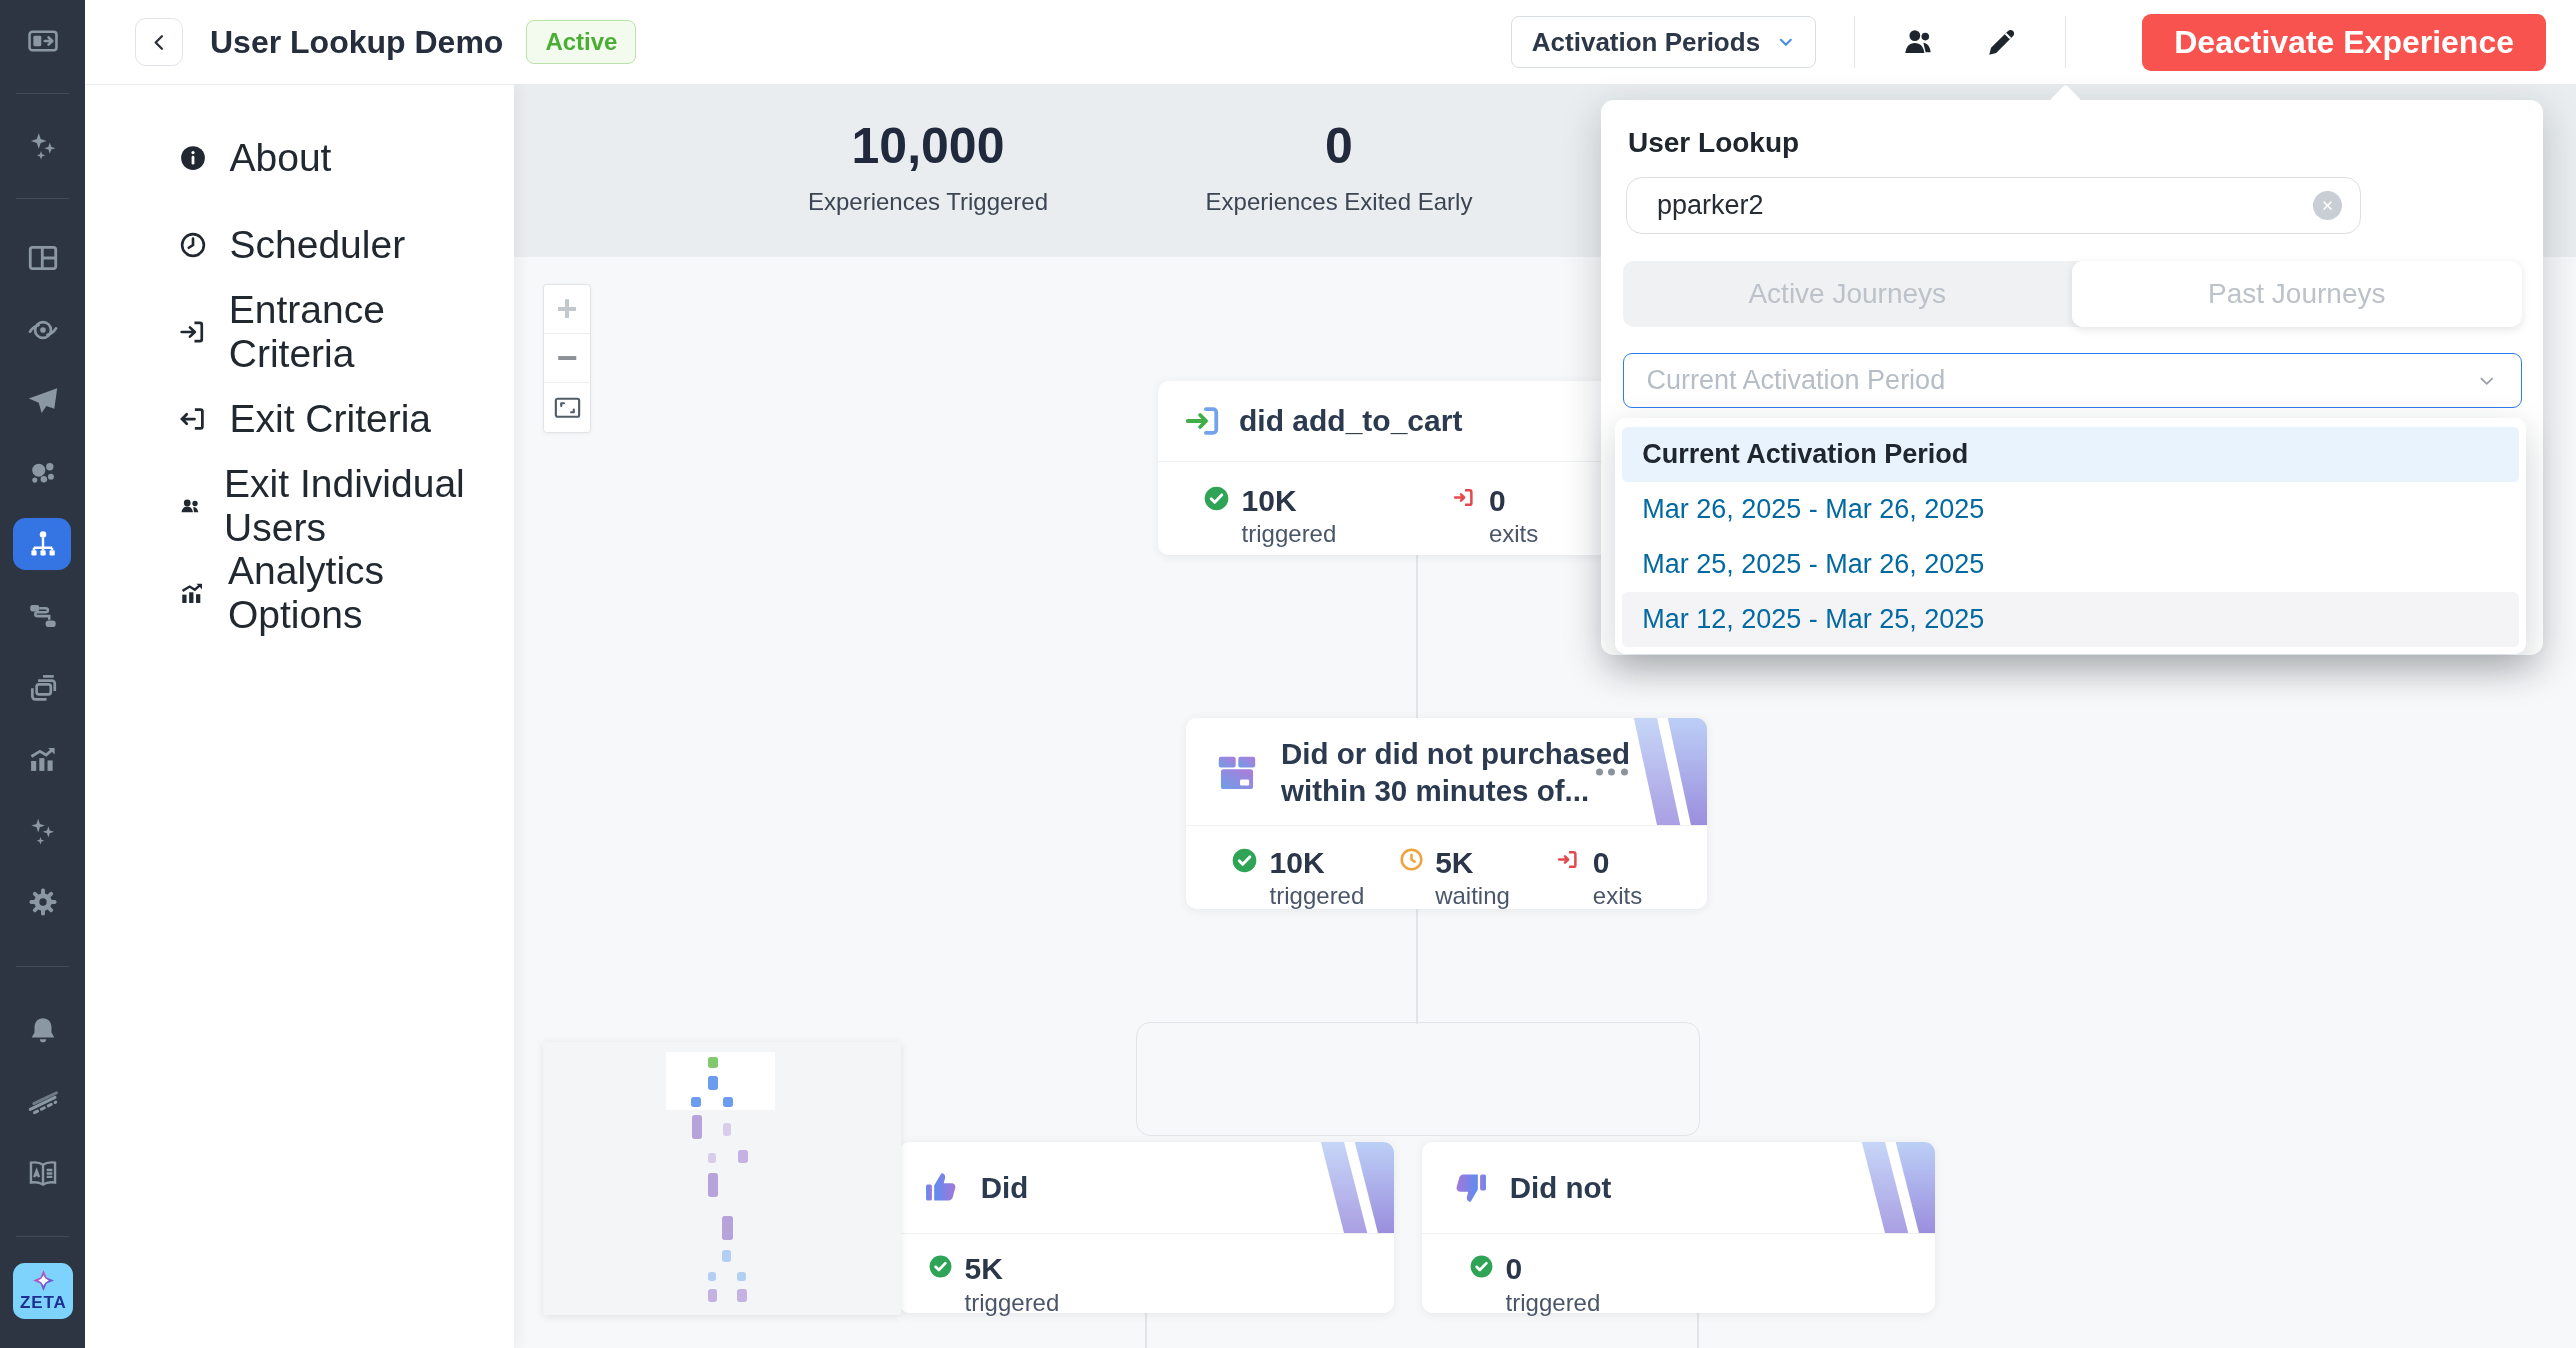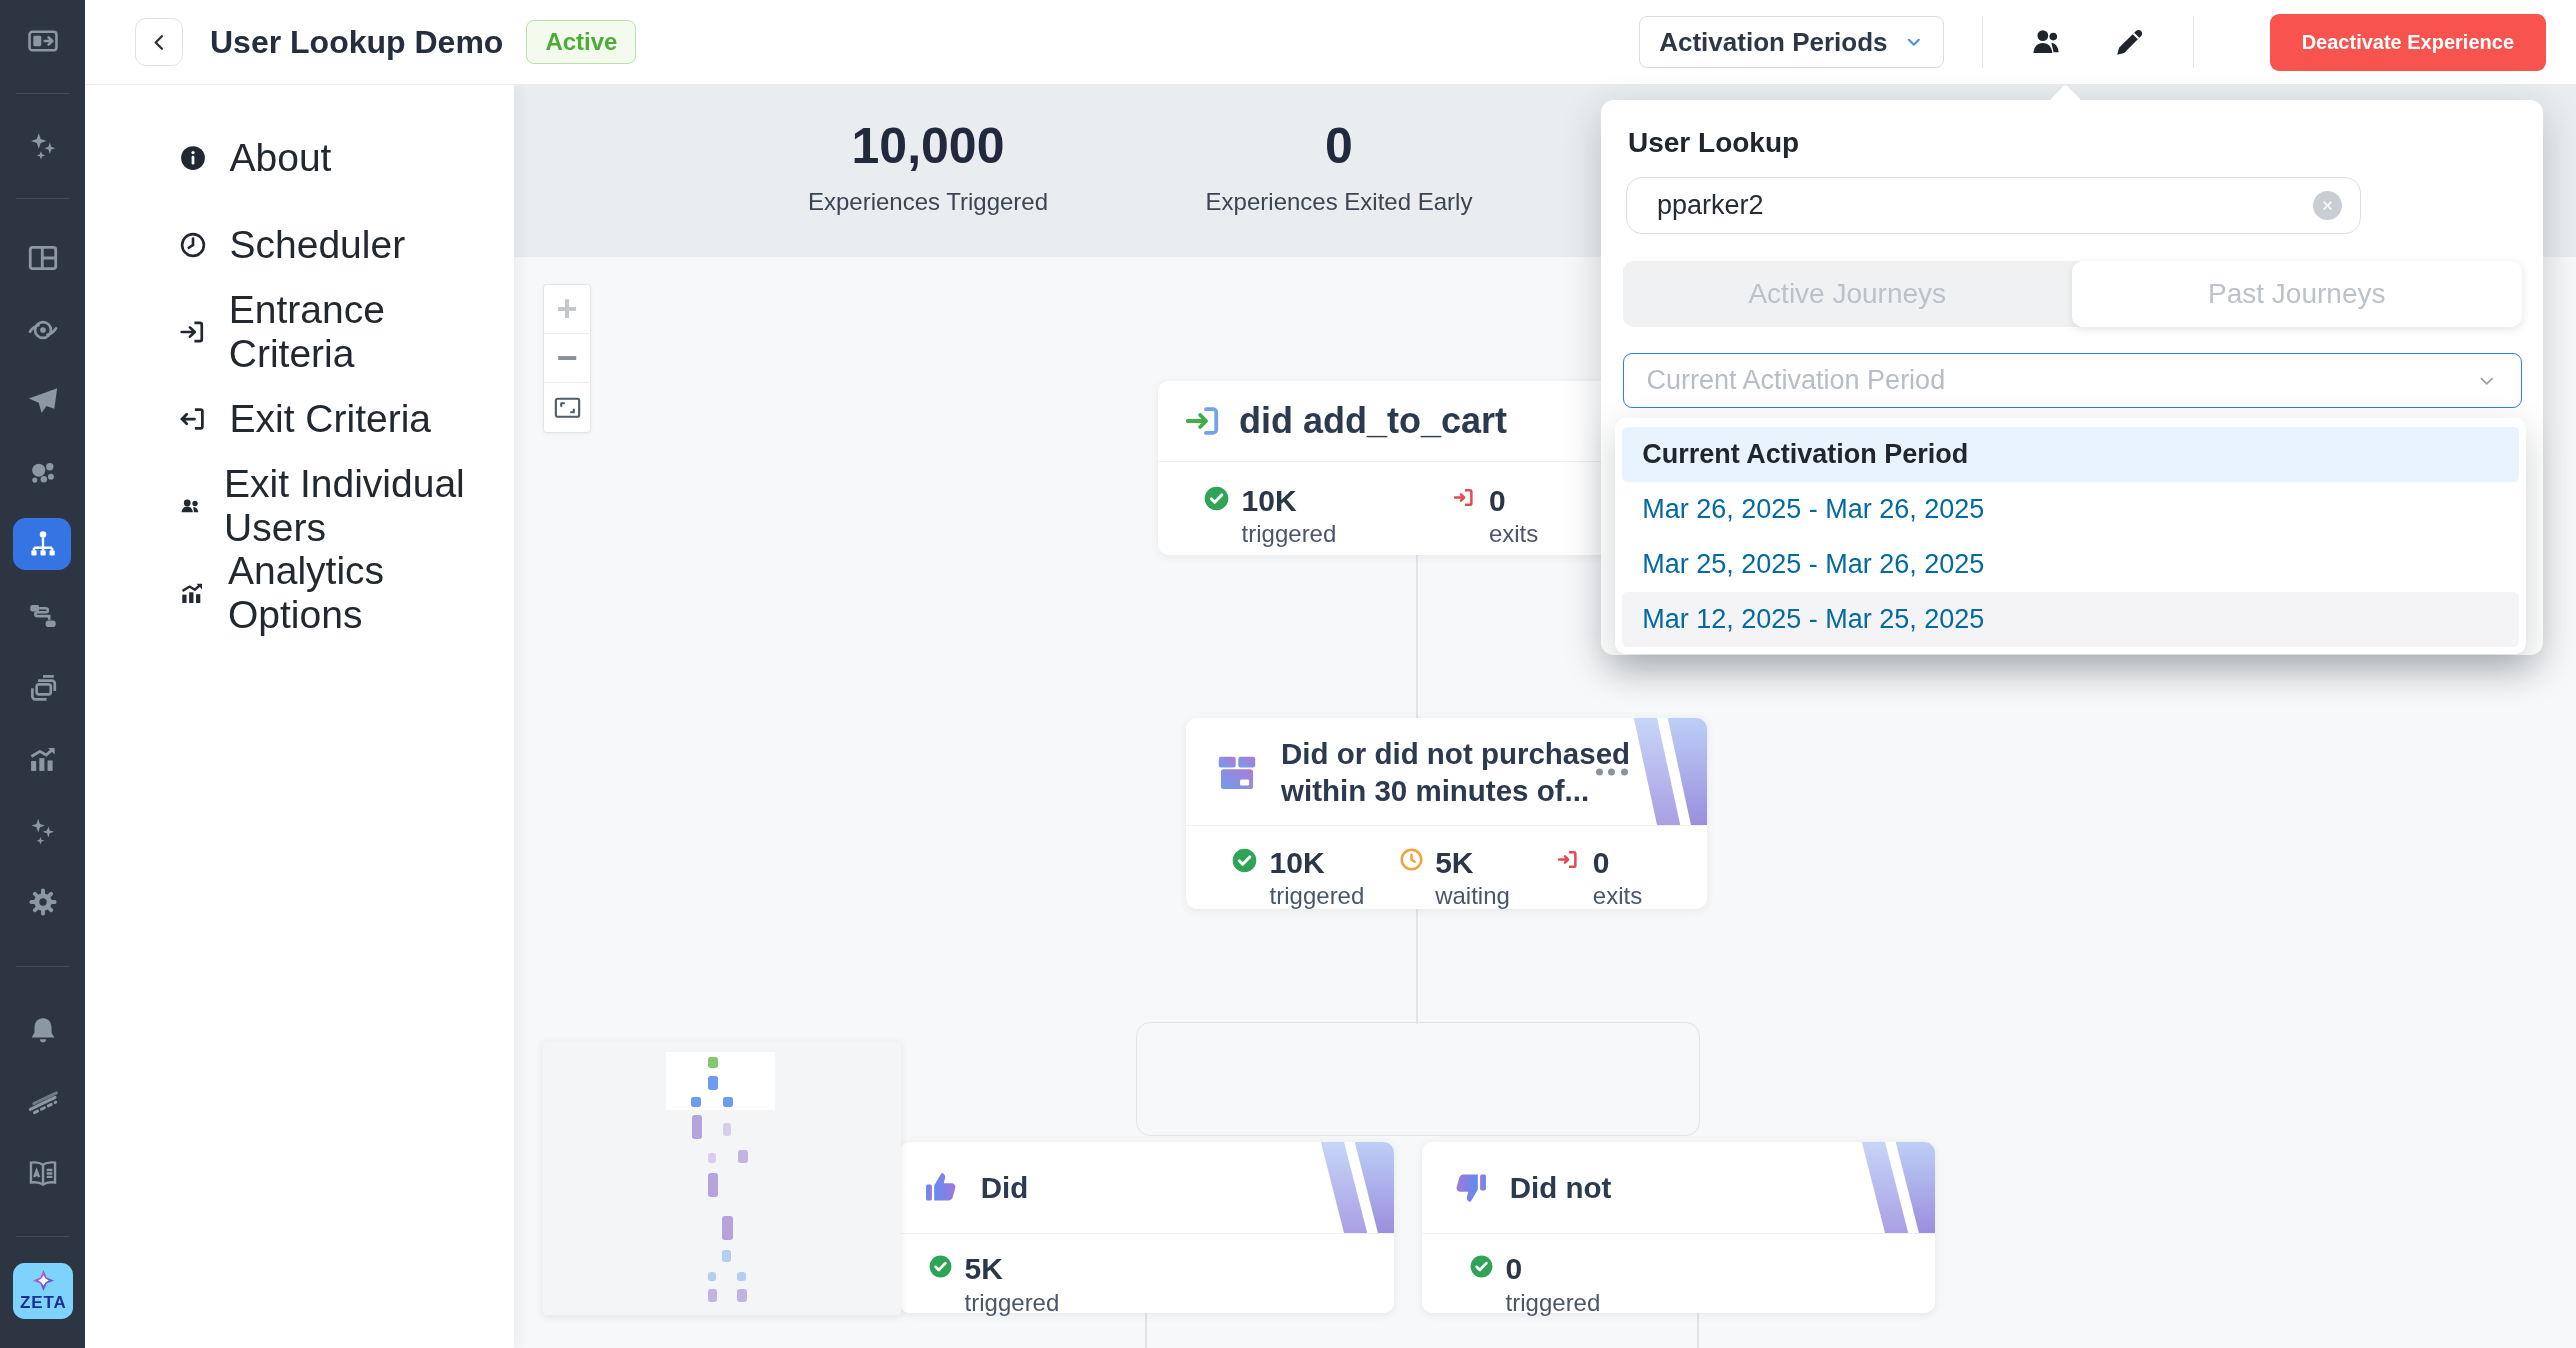--- a/index.html
+++ b/index.html
@@ -24,21 +24,21 @@
   .page-title { margin-left:27px; font-size:32px; font-weight:bold; color:#262e3d; }
   .badge { margin-left:23px; padding:7.2px 18px; font-size:24px; font-weight:bold; color:#4aae35;
     background:#f3fbee; border:1.8px solid #b9e2a8; border-radius:8px; }
   .tb-right { margin-left:auto; display:flex; align-items:center; }
   .periods-select { height:52px; padding:0 19.7px; border:1.8px solid #d8dde2; border-radius:8px; background:#fff;
     display:flex; align-items:center; gap:16px; cursor:pointer; }
   .periods-select span { font-size:26px; font-weight:bold; color:#2c3747; }
   .tb-sep { width:0.9px; height:52px; background:#e4e7ea; margin:0 38px; }
   .tb-icon { width:50px; height:50px; display:flex; align-items:center; justify-content:center; cursor:pointer; }
   .danger-btn { height:57px; padding:0 32px; margin-left:38px; background:#f9534f; border:none; border-radius:9px;
-    color:#fff; font-size:20px; font-weight:bold; font-family:inherit; cursor:pointer; }
+    color:#fff; font-size:32px; font-weight:bold; font-family:inherit; cursor:pointer; }
 
   
   .sidebar { position:absolute; left:85px; top:85px; width:429px; height:1264px; background:#fff;
     box-shadow:5.4px 0 12.5px rgba(30,40,50,.05); z-index:30; padding-top:29px; }
   .side-item { height:87px; display:flex; align-items:center; padding-left:93px; gap:21.5px; cursor:pointer; }
   .side-item .lbl { font-size:39px; color:#22282f; }
 
   
   .canvas { position:absolute; left:514px; top:85px; width:2062px; height:1264px; background:#f7f8f9; overflow:hidden; }
   .band { position:absolute; left:0; top:0; width:2062px; height:172px; background:#e9edef; }
@@ -370,21 +370,21 @@
   <div class="branch-rect"></div>
   <div class="edge" style="left:631px; top:1228px; height:36px"></div>
   <div class="edge" style="left:1183px; top:1228px; height:36px"></div>
 
   <div class="card" style="left:644px; top:296px; width:521px; height:174px">
     <div class="card-header" style="height:81px; padding-left:25px; gap:18px">
       <svg width="38" height="38" viewBox="0 0 24 24" fill="none">
         <path d="M14.5 4.5H19a2 2 0 0 1 2 2v11a2 2 0 0 1-2 2h-4.5" stroke="#74a3ea" stroke-width="2.4" stroke-linecap="round"></path>
         <path d="M3 12h11.2M10.8 8.2L14.6 12l-3.8 3.8" stroke="#3fae49" stroke-width="2.4" stroke-linecap="round" stroke-linejoin="round"></path>
       </svg>
-      <span class="card-title" style="font-size:36px">did add_to_cart</span>
+      <span class="card-title" style="font-size:30px">did add_to_cart</span>
     </div>
     <div class="card-stats" style="padding:21.5px 0 0 45px; gap:116px">
       <div class="stat-item">
         <svg width="27" height="27" viewBox="0 0 24 24">
           <circle cx="12" cy="12" r="10.5" fill="#2fa356"></circle>
           <path d="M7.3 12.3l3.1 3.1 6.3-6.6" fill="none" stroke="#fff" stroke-width="2.6" stroke-linecap="round" stroke-linejoin="round"></path>
         </svg>
         <div class="txt">
             <div class="v">10K</div>
             <div class="l">triggered</div>

